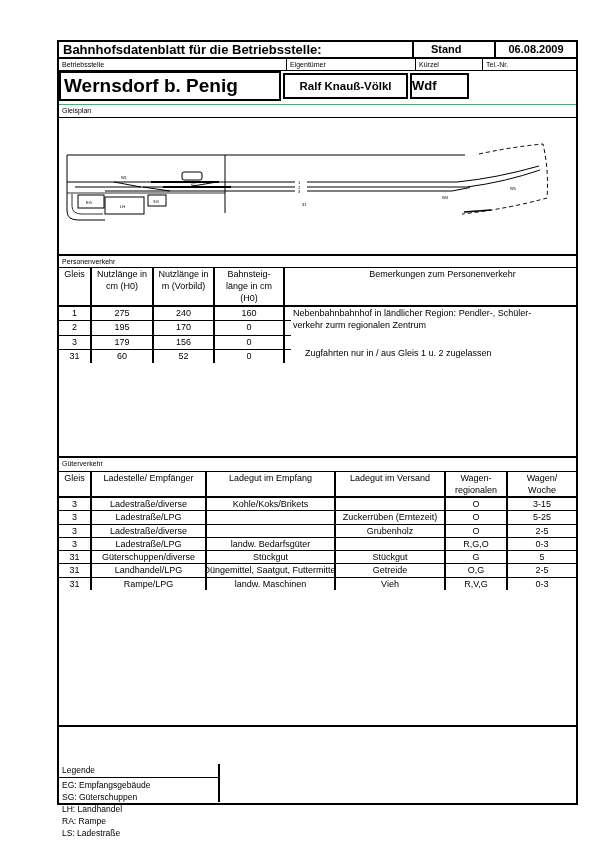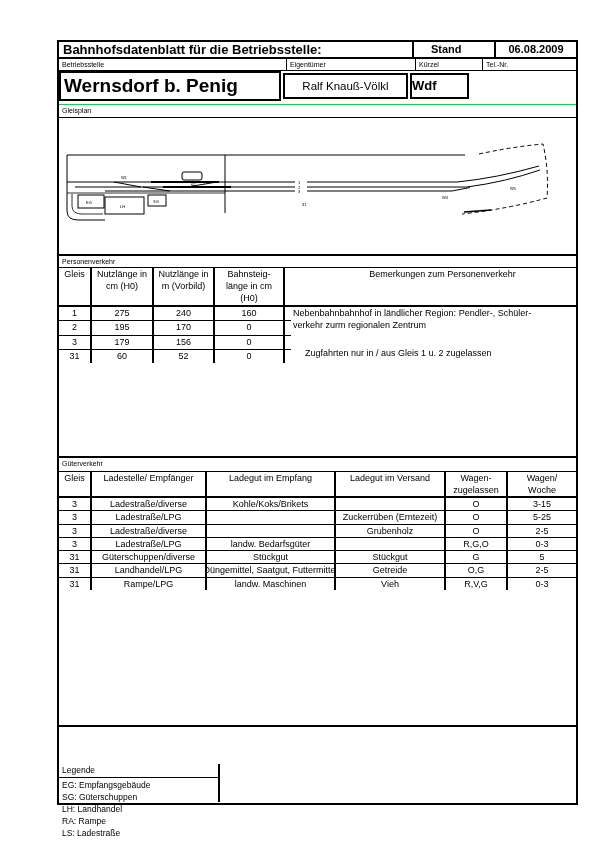--- a/index.html
+++ b/index.html
@@ -20,21 +20,21 @@
   .rowB div{padding-left:3px;white-space:nowrap;overflow:hidden;}
   .rowB .b1{width:224px;border-right:1px solid #000;}
   .rowB .b2{width:125px;border-right:1px solid #000;}
   .rowB .b3{width:63px;border-right:1px solid #000;}
   .rowB .b4{flex:1;}
   .rowC{left:0;top:29px;width:100%;height:34px;border-bottom:1px solid #22c55e;}
   .nameBox{position:absolute;left:0;top:0;width:222px;height:30px;border:2px solid #000;
            box-sizing:border-box;font-size:19px;font-weight:bold;line-height:25px;
            padding-left:3px;white-space:nowrap;overflow:hidden;}
   .ownerBox{position:absolute;left:224px;top:2px;width:125px;height:26px;border:2px solid #000;
-            box-sizing:border-box;font-size:11.5px;font-weight:normal;line-height:22px;text-align:center;}
+            box-sizing:border-box;font-size:11.5px;font-weight:bold;line-height:22px;text-align:center;}
   .codeBox{position:absolute;left:351px;top:2px;width:59px;height:26px;border:2px solid #000;
            box-sizing:border-box;font-size:13px;font-weight:bold;line-height:22px;text-align:left;}
   .rowD{left:0;top:63px;width:100%;height:13px;border-bottom:1px solid #000;
         font-size:7px;line-height:12px;padding-left:3px;}
   .plan{left:0;top:76px;width:100%;height:138px;border-bottom:2px solid #000;}
   .secLabel{font-size:7px;line-height:11px;padding-left:3px;border-bottom:1px solid #000;}
   .rowE{left:0;top:214px;width:100%;height:12px;}
   
   .pv{left:0;top:226px;width:100%;height:95px;font-size:9px;}
   .pv-head{display:flex;height:37px;border-bottom:2px solid #000;text-align:center;}
@@ -226,21 +226,21 @@
             <div class="hl">Ladestelle/ Empfänger</div>
           </div>
         <div class="gc2">
             <div class="hl">Ladegut im Empfang</div>
           </div>
         <div class="gc3">
             <div class="hl">Ladegut im Versand</div>
           </div>
         <div class="gc4">
             <div class="hl">Wagen-</div>
-            <div class="hl">zugelassen</div>
+            <div class="hl">regionalen</div>
           </div>
         <div class="gc5">
             <div class="hl">Wagen/</div>
             <div class="hl">Woche</div>
           </div>
       </div>
       <div class="gv-body">
         <div class="gv-row">
           <div class="gc0">3</div>
             <div class="gc1">Ladestraße/diverse</div>

